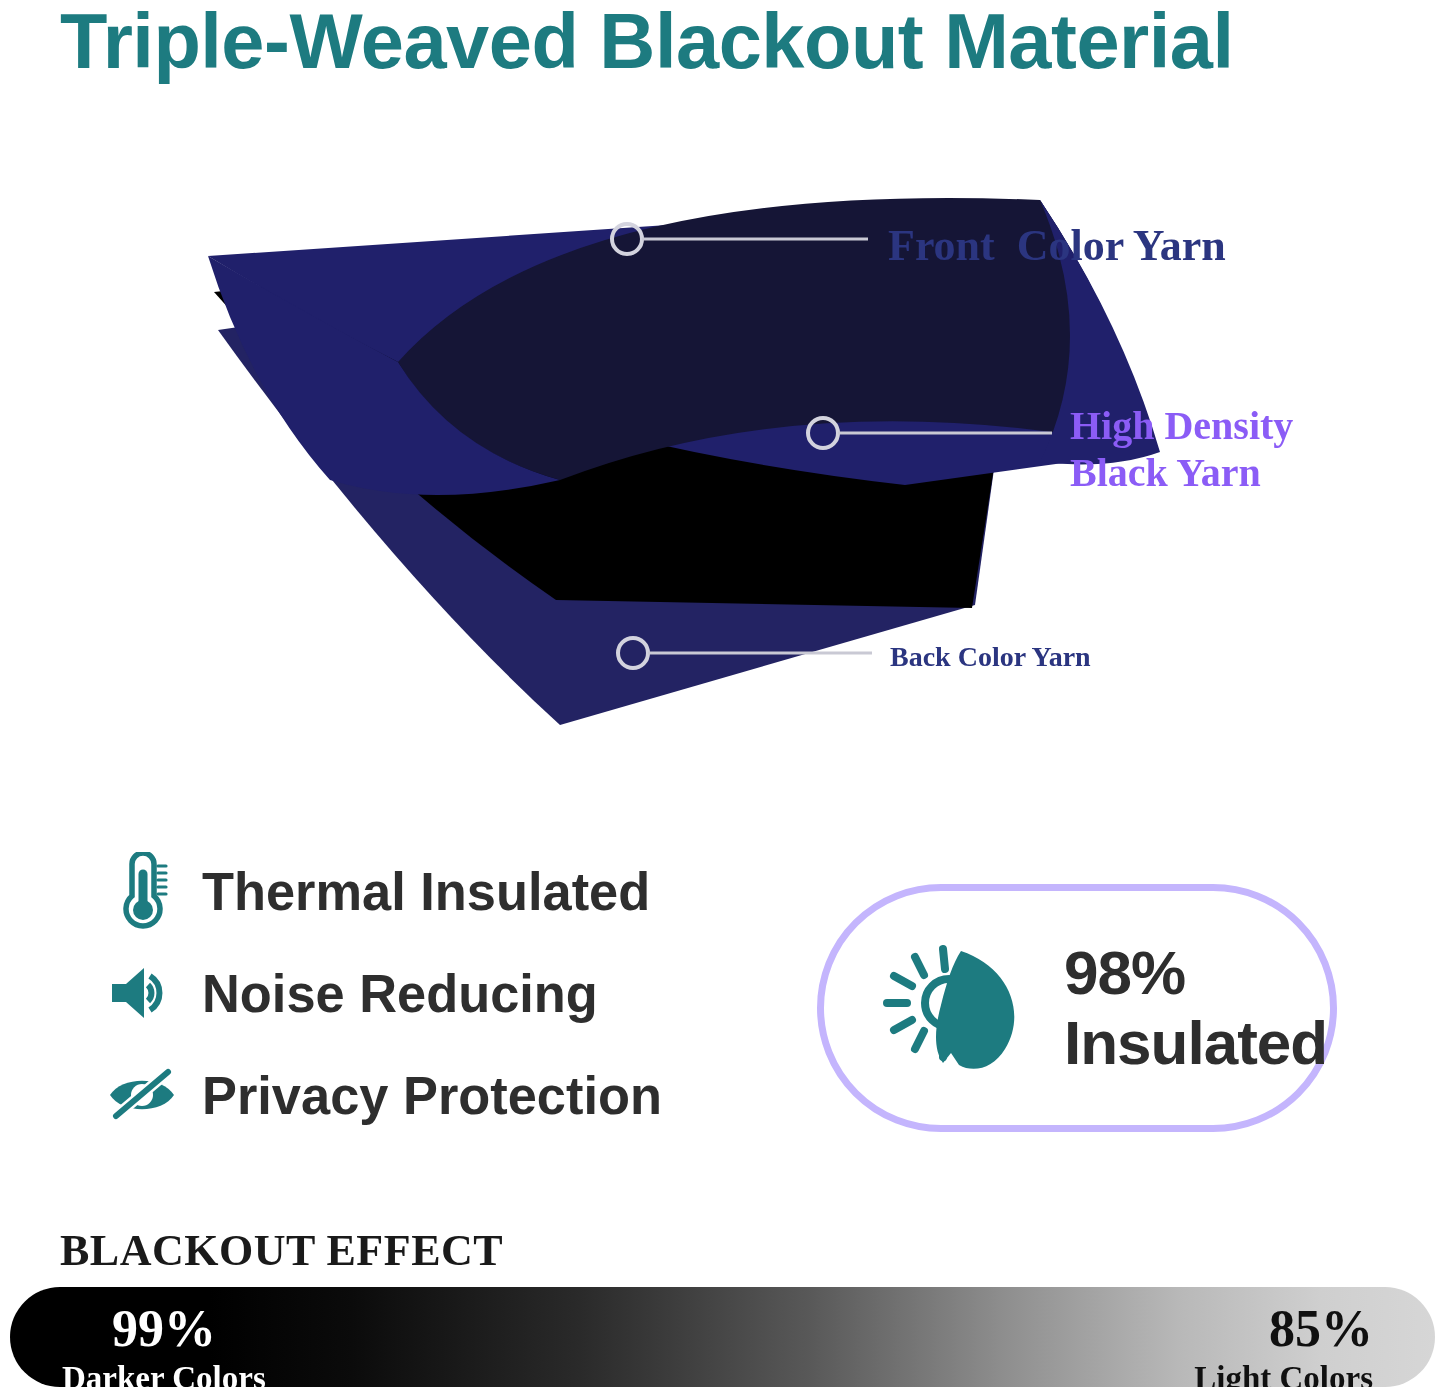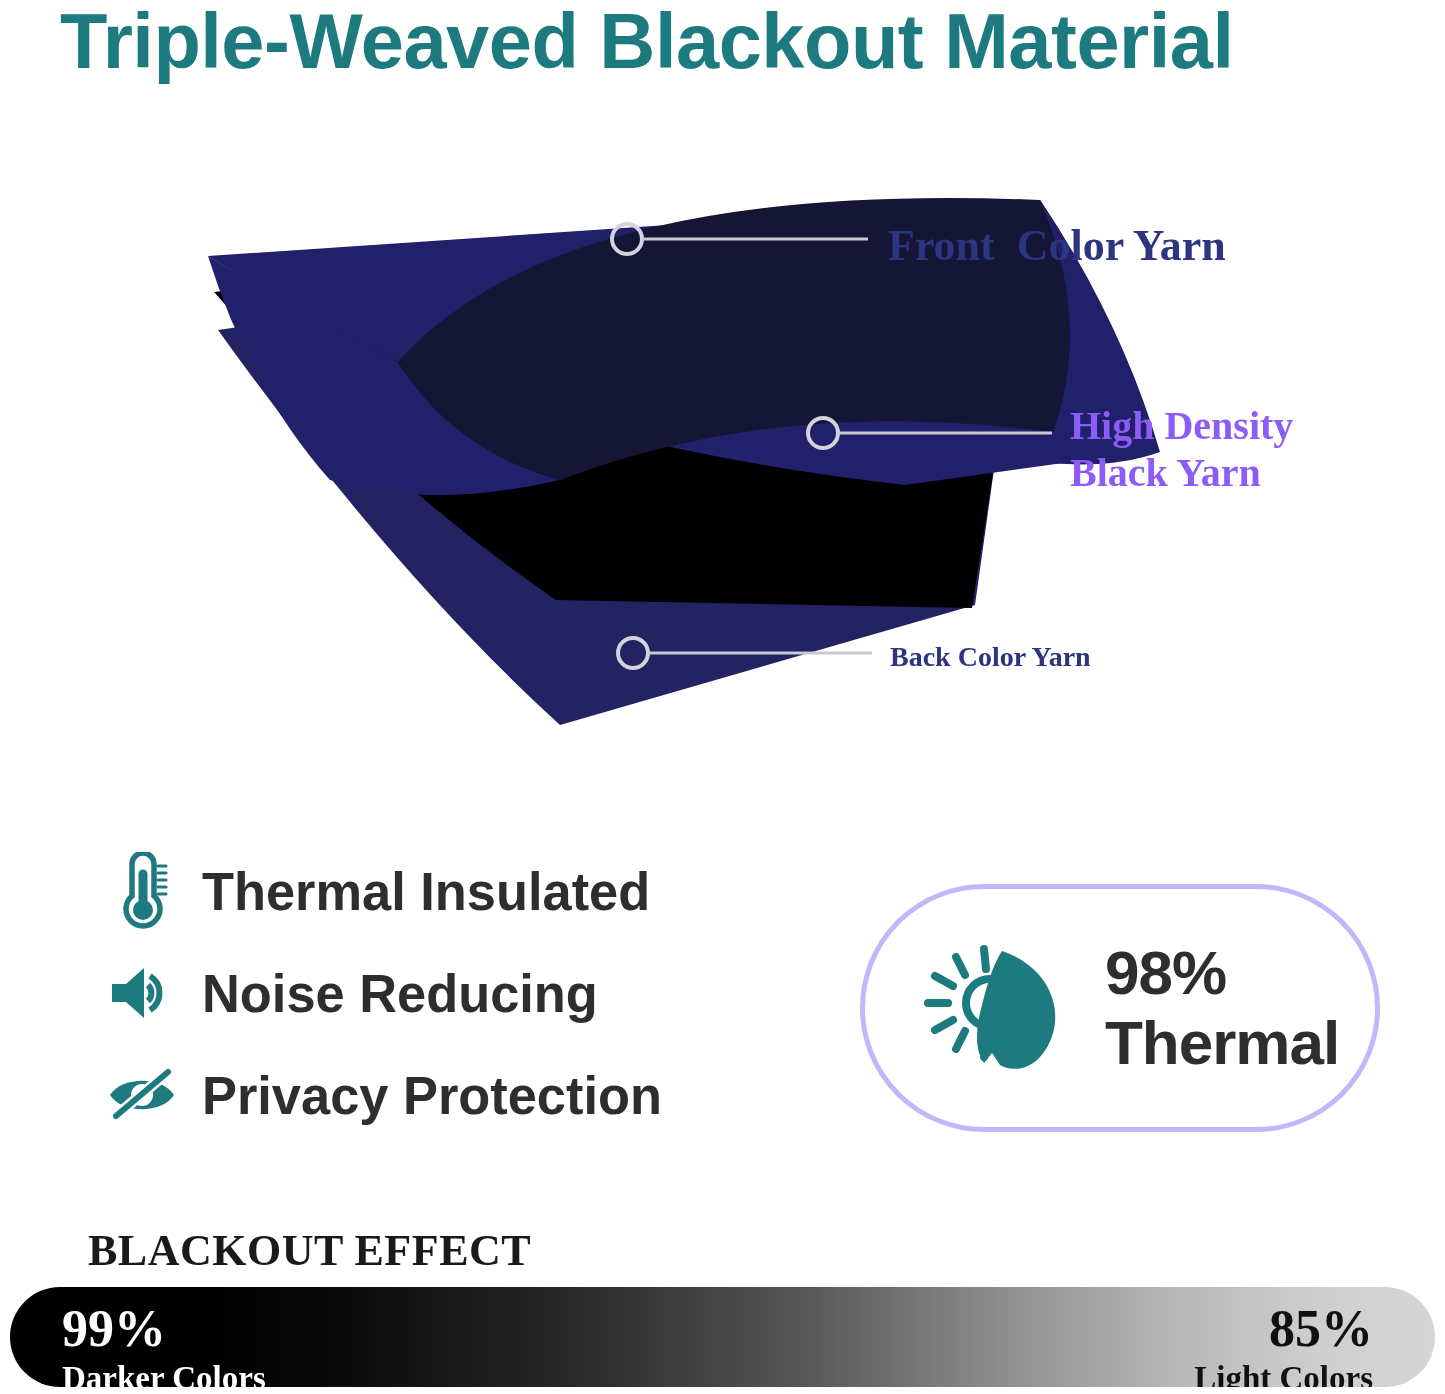--- a/index.html
+++ b/index.html
@@ -107,25 +107,25 @@
     color: #2e2e2e;
     white-space: nowrap;
     margin-left: 22px;
     transform: scaleX(0.97);
     transform-origin: left center;
   }
 
   
   .badge {
     position: absolute;
-    left: 860px;
+    left: 817px;
     top: 884px;
     width: 520px;
     height: 248px;
-    border: 5px solid #c4b5fd;
+    border: 7px solid #c4b5fd;
     border-radius: 124px;
     box-sizing: border-box;
     display: flex;
     align-items: center;
   }
   .badge-icon {
     flex: 0 0 240px;
     display: flex;
     align-items: center;
     justify-content: center;
@@ -156,21 +156,20 @@
     position: absolute;
     left: 60px;
     top: 1225px;
     font-family: "Liberation Serif", serif;
     font-weight: bold;
     font-size: 44px;
     line-height: 52px;
     color: #1a1a1a;
     letter-spacing: 0.5px;
     white-space: nowrap;
-    margin-left: 28px;
   }
   .effect-bar {
     position: absolute;
     left: 10px;
     top: 1287px;
     width: 1425px;
     height: 100px;
     border-radius: 50px;
     background: linear-gradient(to right,
         #000000 0%,
@@ -204,21 +203,21 @@
     display: block;
   }
   .bar-sub {
     font-family: "Liberation Serif", serif;
     font-weight: bold;
     font-size: 33px;
     line-height: 38px;
     display: block;
     margin-top: 2px;
   }
-  .bar-left .bar-pct, .bar-left .bar-sub { color: #ffffff; }
+  .bar-left .bar-pct, .bar-left .bar-sub { color: #ffffff; text-align: center; }
   .bar-right .bar-pct, .bar-right .bar-sub { color: #101010; margin-left: 37px; }
 </style>
 </head>
 <body>
 
 <div class="title">Triple-Weaved Blackout Material</div>
 
 <div class="diagram">
   <svg viewBox="0 0 1445 600" xmlns="http://www.w3.org/2000/svg">
 
@@ -318,21 +317,21 @@
         <line x1="38" y1="116" x2="47" y2="98"></line>
         <line x1="66" y1="16" x2="68" y2="36"></line>
         <line x1="66" y1="124" x2="68" y2="104"></line>
       </g>
       <circle cx="72" cy="70" r="24" fill="none" stroke="#1d7b80" stroke-width="8"></circle>
       <path d="M84 18 C132 34 150 80 128 116 C116 136 96 140 82 132 L74 120 L66 130 C56 116 58 94 64 72 C70 48 76 30 84 18 Z" fill="#1d7b80"></path>
     </svg>
   </span>
   <span class="badge-text">
     <span class="badge-pct">98%</span>
-    <span class="badge-word">Thermal</span>
+    <span class="badge-word">Insulated</span>
   </span>
 </div>
 
 <div class="effect-title">BLACKOUT EFFECT</div>
 
 <div class="effect-bar">
   <span class="bar-left">
     <span class="bar-pct">99%</span>
     <span class="bar-sub">Darker Colors</span>
   </span>

